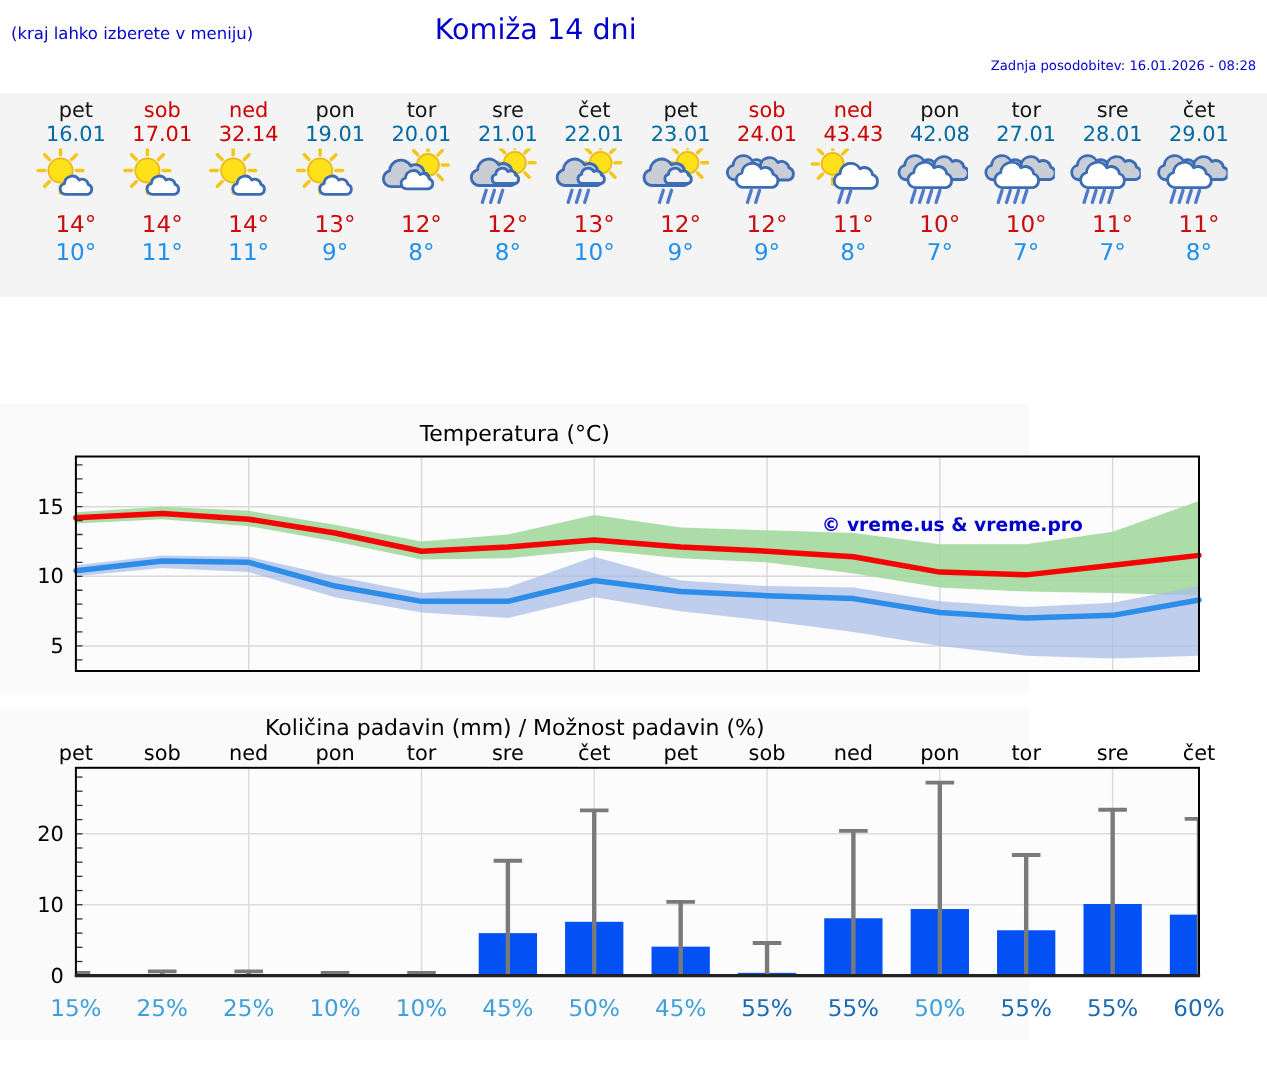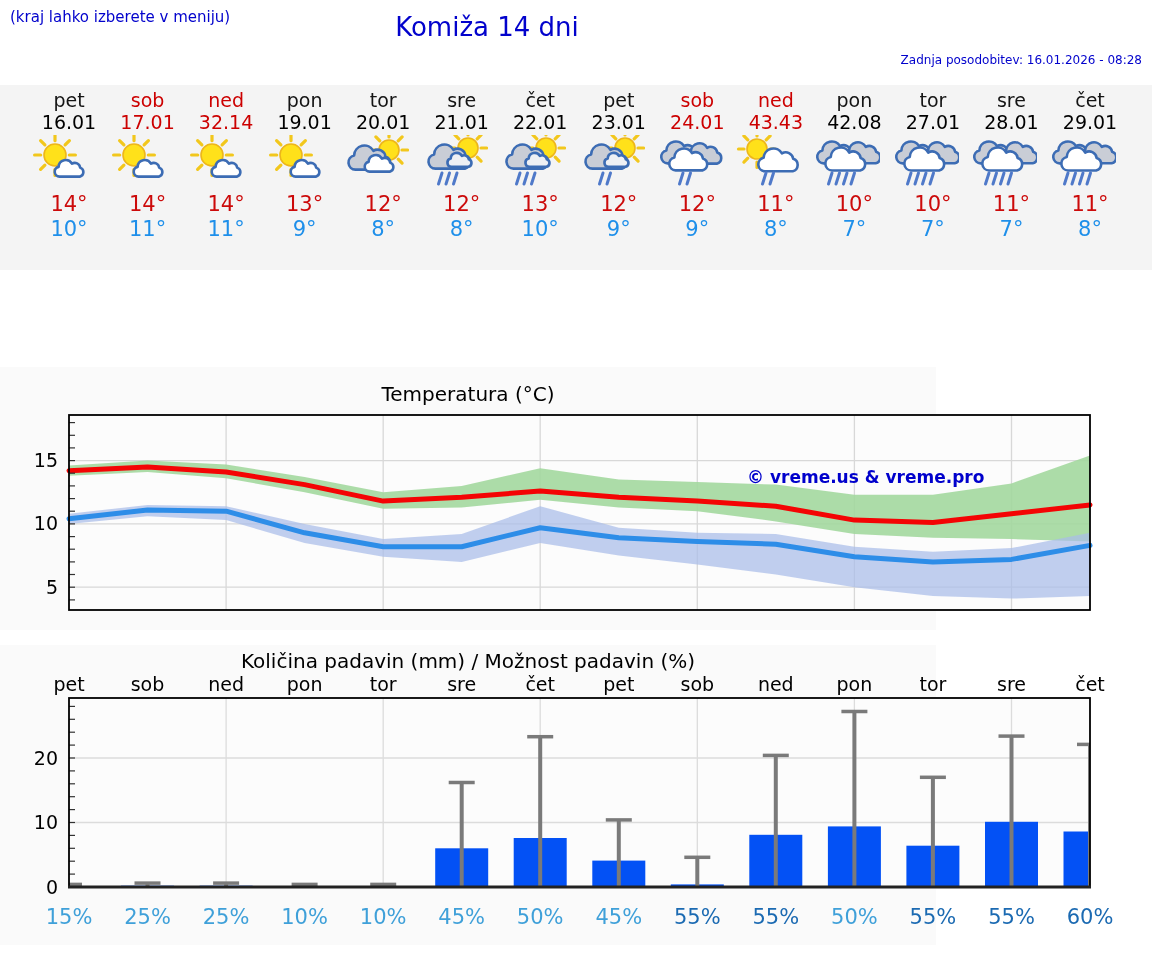--- a/index.html
+++ b/index.html
@@ -1,28 +1,28 @@
 <!DOCTYPE html>
 <html><head>
 <meta charset="utf-8">
 <style>
   html,body{margin:0;padding:0;}
   body{
     width:1152px;height:975px;background:#ffffff;position:relative;overflow:hidden;
     font-family:"DejaVu Sans","Liberation Sans",sans-serif;color:#000;
   }
-  .hdr-hint{position:absolute;left:10px;top:8px;font-size:15px;color:#0202cc;}
+  .hdr-hint{position:absolute;left:10px;top:21px;font-size:15px;color:#0202cc;}
   .hdr-title{position:absolute;left:487px;top:12px;transform:translateX(-50%);
     font-size:26px;color:#0202cc;white-space:nowrap;}
   .hdr-upd{position:absolute;right:10px;top:9px;font-size:12px;color:#0202cc;margin-top:44px;}
 
   .strip{position:absolute;left:0;top:85px;width:1152px;height:185px;background:#f4f4f4;}
   .day-col{position:absolute;top:5px;width:80px;text-align:center;}
   .day-name{font-size:19px;line-height:21px;color:#141414;}
-  .day-date{font-size:19px;line-height:22px;color:#000000;}
+  .day-date{font-size:19px;line-height:22px;color:#0369a1;}
   .holiday .day-name,.holiday .day-date{color:#cc0000;}
   .day-icon{height:54px;margin-top:2px;}
   .day-hi{font-size:21px;line-height:25px;color:#cc0a0a;margin-top:3px;}
   .day-lo{font-size:21px;line-height:25px;color:#1e8fea;}
 
   .fig{position:absolute;left:0;width:936px;background:#fafafa;}
   #fig-temp{top:367px;height:263px;}
   #fig-precip{top:645px;height:300px;}
   .fig-title{text-align:center;font-size:20px;color:#000;padding-top:15px;height:25px;}
   #fig-precip .fig-title{padding-top:4px;}

